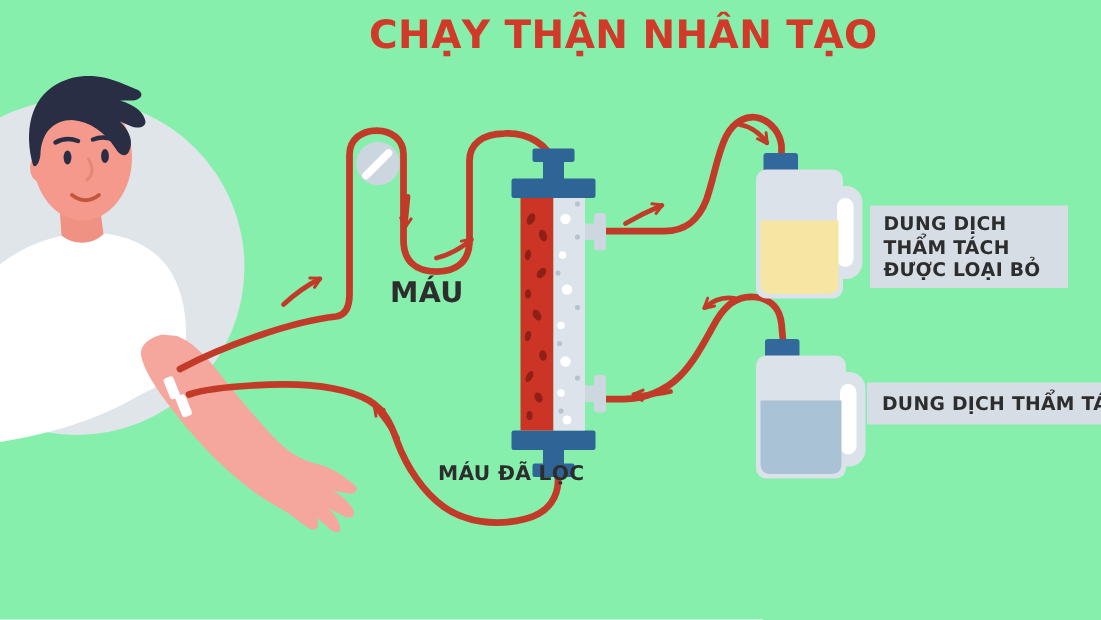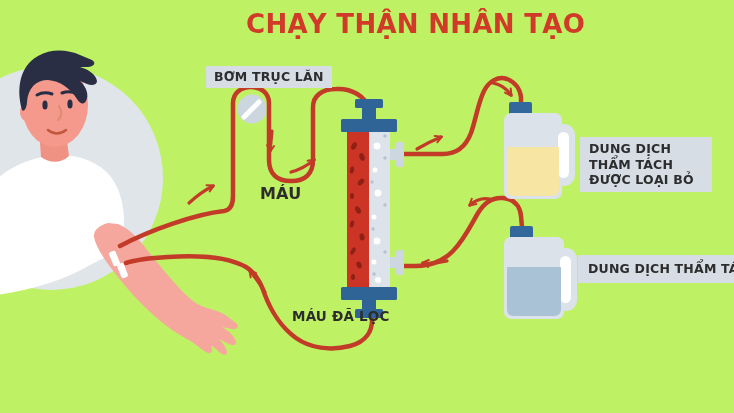--- a/index.html
+++ b/index.html
@@ -1,37 +1,37 @@
 <!DOCTYPE html>
 <html style="--title-red: #d13a28; --tube-red: #c23a28; --panel-gray: #d6dde4; --dialyzer-blue: #2f6496; --blood-red: #cc3425; --blood-spot-dark: #8e2015; --dialyzer-gray: #dce3ea; --port-gray: #cdd7df; --jug-gray: #dbe2e9; --cap-blue: #32689b; --dialysate-yellow: #f6e5a3; --dialysate-blue: #aac2d6; --skin: #f4998b; --skin-arm: #f5a79e; --hair-navy: #2a2e45; --bg-circle-gray: #e0e5ea; --pump-gray: #ccd6df;"><head>
 <meta charset="utf-8">
 <style>
   html,body{margin:0;padding:0;background:#fff;}
   #stage{
-    position:relative;width:734px;height:413px;background:#bef264;overflow:hidden;
+    position:relative;width:734px;height:413px;background:#86efac;overflow:hidden;
     font-family:"DejaVu Sans","Liberation Sans",sans-serif;
   }
   #artwork{position:absolute;left:0;top:0;}
   .tube{stroke:var(--tube-red,#c23a28);stroke-width:4.5;fill:none;stroke-linecap:round;stroke-linejoin:round;}
   .arrow{stroke:var(--tube-red,#c23a28);stroke-width:3.2;fill:none;stroke-linecap:round;}
   .arrow-head{stroke:var(--tube-red,#c23a28);}
   .lbl{
     position:absolute;font-weight:700;color:#2d2d2d;font-size:12.5px;line-height:1.25;
     letter-spacing:.2px;
   }
   .boxed{background:var(--panel-gray,#d6dde4);padding:3px 8px;}
   #title{
     position:absolute;left:246px;top:9px;width:290px;text-align:center;
     font-size:26px;font-weight:700;color:var(--title-red,#d13a28);letter-spacing:.3px;white-space:nowrap;
   }
   #lbl-removed{left:580px;top:137px;width:114px;padding:4px 9px;}
   #lbl-dialysate{left:578px;top:255px;padding:6px 10px;white-space:nowrap;}
   #lbl-roller{left:206px;top:66px;white-space:nowrap;}
   #lbl-centrifugal{left:322px;top:66px;white-space:nowrap;}
-  #lbl-blood{left:260px;top:184px;font-size:16px;}
+  #lbl-blood{left:260px;top:184px;font-size:19px;}
   #lbl-filtered{left:292px;top:308px;font-size:13.5px;white-space:nowrap;}
 </style>
 </head>
 <body>
 
 <div id="stage">
 
   <svg id="artwork" width="734" height="413" viewBox="0 0 734 413">
     <defs>
       <marker id="arw" viewBox="0 0 10 10" refX="7" refY="5" markerWidth="3.1" markerHeight="3.1" orient="auto">
@@ -157,18 +157,17 @@
     <g>
       <rect x="510" y="226" width="23" height="13" rx="2" style="fill:var(--cap-blue,#32689b)"></rect>
       <rect x="504" y="237" width="60" height="82" rx="7" style="fill:var(--jug-gray,#dbe2e9)"></rect>
       <rect x="554" y="248" width="23" height="63" rx="11" style="fill:var(--jug-gray,#dbe2e9)"></rect>
       <rect x="560" y="256" width="11" height="47" rx="5.5" fill="#ffffff"></rect>
       <path style="fill:var(--dialysate-blue,#aac2d6)" d="M 507,267 L 561,267 L 561,309 Q 561,316 554,316 L 514,316 Q 507,316 507,309 Z"></path>
     </g>
   </svg>
 
   <div id="title">CHẠY THẬN NHÂN TẠO</div>
-  <div id="lbl-roller" class="lbl boxed">BƠM TRỤC LĂN</div>
   <div id="lbl-blood" class="lbl">MÁU</div>
   <div id="lbl-removed" class="lbl boxed">DUNG DỊCH THẨM TÁCH ĐƯỢC LOẠI BỎ</div>
   <div id="lbl-filtered" class="lbl">MÁU ĐÃ LỌC</div>
   <div id="lbl-dialysate" class="lbl boxed">DUNG DỊCH THẨM TÁCH</div>
 </div>
 
 </body></html>

